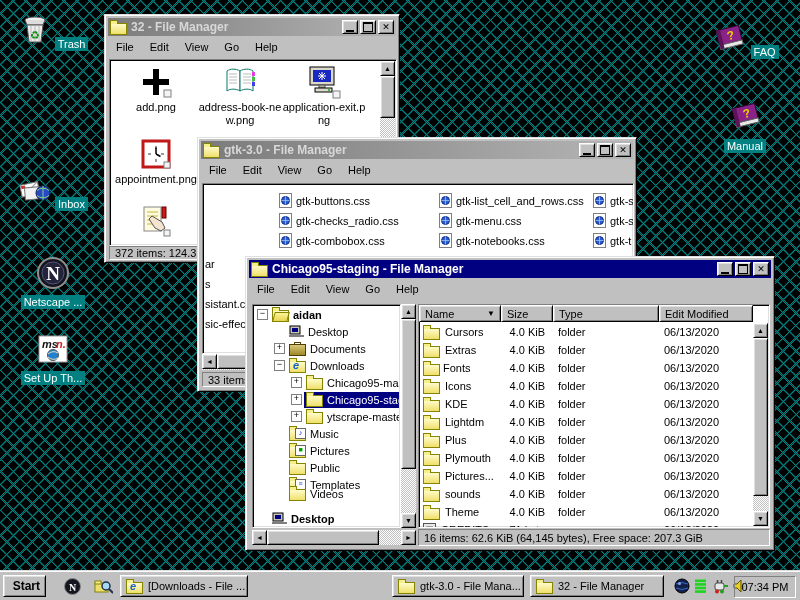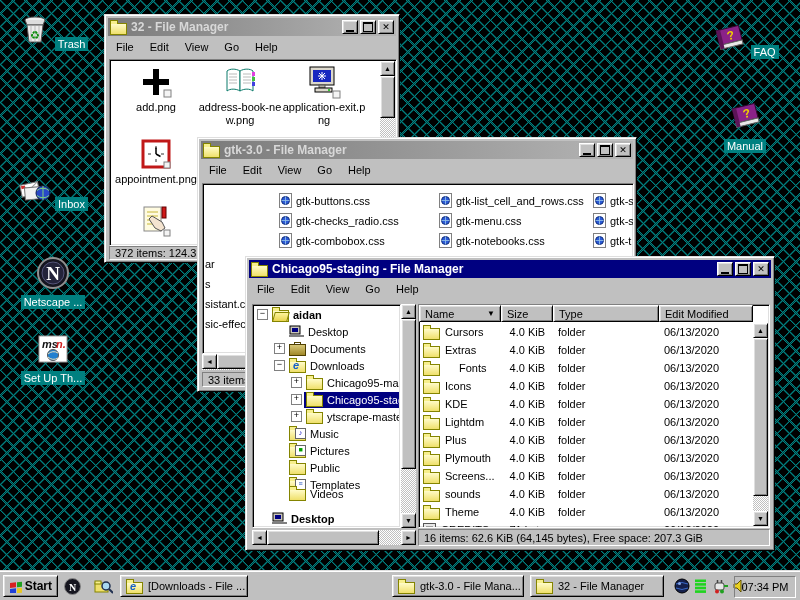--- a/index.html
+++ b/index.html
@@ -509,21 +509,21 @@
       <div class="lrow" style="top:36px;width:334px">
         <span class="lc" style="width:82px;display:flex;align-items:center;gap:5px;padding-left:4px">
             <span class="fold"></span>
             <span>Extras</span>
           </span>
         <span class="lc" style="width:52px;text-align:right;padding-right:8px">4.0 KiB</span>
         <span class="lc" style="width:106px;padding-left:5px">folder</span>
         <span class="lc" style="width:94px;padding-left:5px">06/13/2020</span>
       </div>
       <div class="lrow" style="top:54px;width:334px">
-        <span class="lc" style="width:82px;display:flex;align-items:center;gap:19px;padding-left:4px">
+        <span class="lc" style="width:82px;display:flex;align-items:center;gap:3px;padding-left:4px">
             <span class="fold"></span>
             <span>Fonts</span>
           </span>
         <span class="lc" style="width:52px;text-align:right;padding-right:8px">4.0 KiB</span>
         <span class="lc" style="width:106px;padding-left:5px">folder</span>
         <span class="lc" style="width:94px;padding-left:5px">06/13/2020</span>
       </div>
       <div class="lrow" style="top:72px;width:334px">
         <span class="lc" style="width:82px;display:flex;align-items:center;gap:5px;padding-left:4px">
             <span class="fold"></span>
@@ -565,21 +565,21 @@
             <span class="fold"></span>
             <span>Plymouth</span>
           </span>
         <span class="lc" style="width:52px;text-align:right;padding-right:8px">4.0 KiB</span>
         <span class="lc" style="width:106px;padding-left:5px">folder</span>
         <span class="lc" style="width:94px;padding-left:5px">06/13/2020</span>
       </div>
       <div class="lrow" style="top:162px;width:334px">
         <span class="lc" style="width:82px;display:flex;align-items:center;gap:5px;padding-left:4px">
             <span class="fold"></span>
-            <span>Screens...</span>
+            <span>Pictures...</span>
           </span>
         <span class="lc" style="width:52px;text-align:right;padding-right:8px">4.0 KiB</span>
         <span class="lc" style="width:106px;padding-left:5px">folder</span>
         <span class="lc" style="width:94px;padding-left:5px">06/13/2020</span>
       </div>
       <div class="lrow" style="top:180px;width:334px">
         <span class="lc" style="width:82px;display:flex;align-items:center;gap:5px;padding-left:4px">
             <span class="fold"></span>
             <span>sounds</span>
           </span>
@@ -618,21 +618,21 @@
 
     <div class="hscroll" style="left:6px;top:273px;width:164px;height:15px">
       <span class="sbtn btn3d" style="left:0;top:0">◄</span>
       <span class="sthumb btn3d" style="left:15px;top:0;width:112px;height:15px"></span>
       <span class="sbtn btn3d" style="right:0;top:0">►</span>
     </div>
     <div class="statusbar" style="position:absolute;left:172px;top:272px;width:352px;height:17px">16 items: 62.6 KiB (64,145 bytes), Free space: 207.3 GiB</div>
   </div>
 
   <div id="taskbar">
-    <div class="tkbtn btn3d" style="left:3px;width:55px;font-weight:bold;font-size:12px;gap:3px">
+    <div class="tkbtn btn3d" style="left:3px;width:43px;font-weight:bold;font-size:12px;gap:3px">
       <svg width="15" height="14">
         <g transform="skewY(-6) translate(0,2)">
           <rect x="1" y="2" width="6" height="5" fill="#d82020"></rect>
           <rect x="8" y="2" width="6" height="5" fill="#20a020"></rect>
           <rect x="1" y="8" width="6" height="5" fill="#2040d8"></rect>
           <rect x="8" y="8" width="6" height="5" fill="#e8c820"></rect>
         </g>
       </svg>
       <span>Start</span>
     </div>

